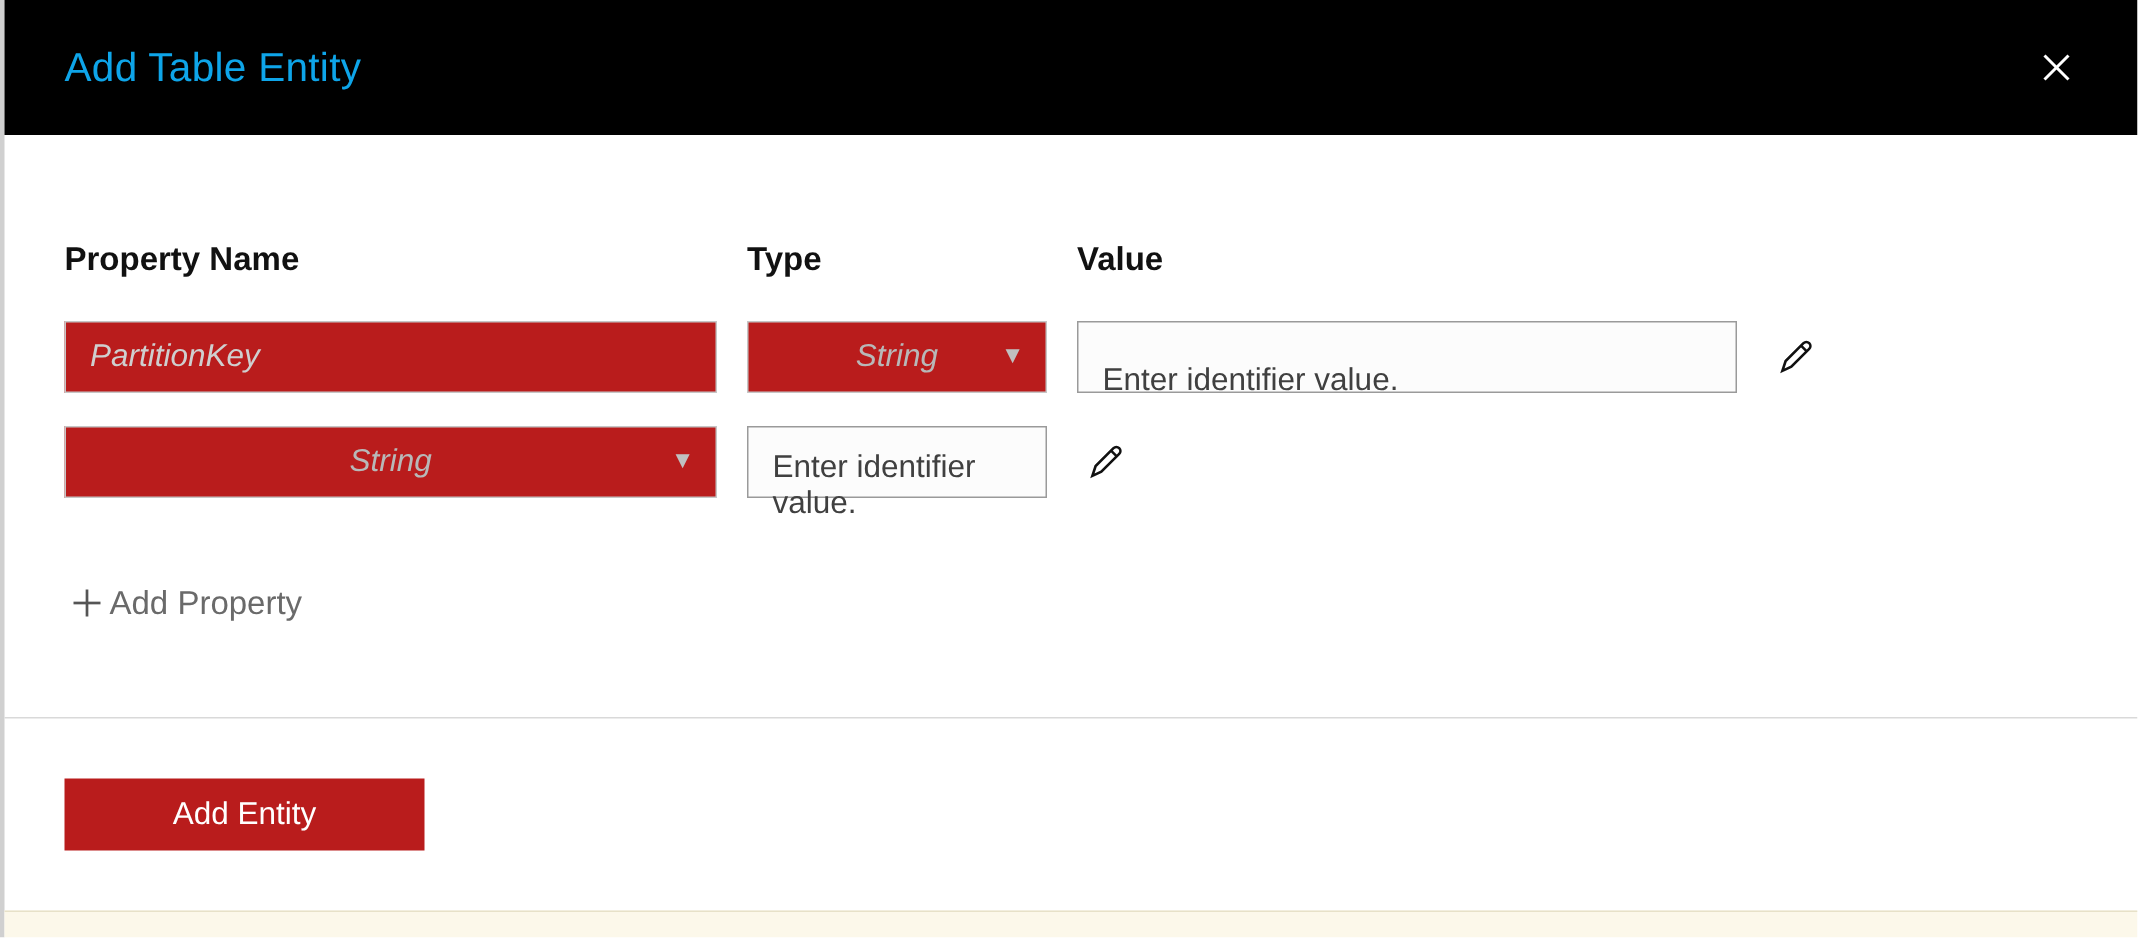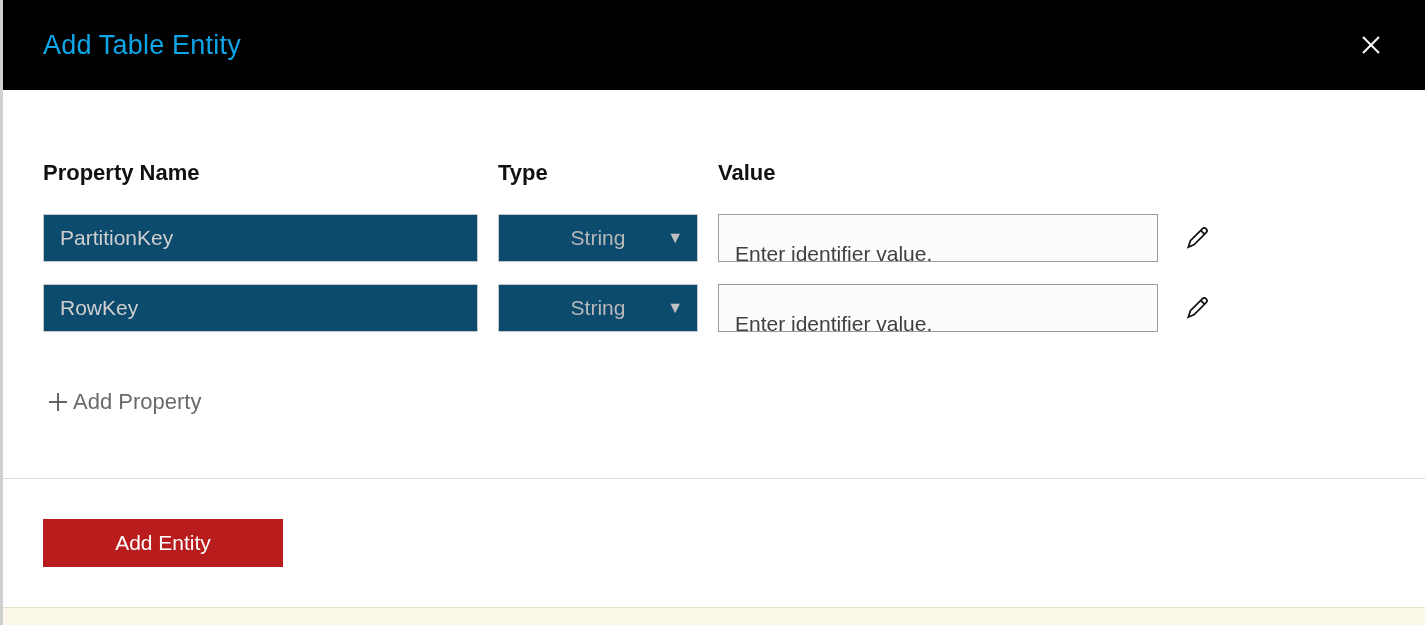--- a/index.html
+++ b/index.html
@@ -54,22 +54,23 @@
   .field {
     height: 48px;
     border: 1px solid #c6c6c6;
     background: #fcfcfc;
     display: flex;
     align-items: center;
     padding: 0 16px;
     position: relative;
   }
   .field.disabled {
-    background: #0c4a6e;
+    background: #b91c1c;
     color: #bbb;
+    font-style: italic;
   }
   .field .text {
     font-size: 21px;
     color: #cfcfcf;
   }
   .field.select {
     justify-content: center;
   }
   .field.select .text {
     color: #b8b8b8;
@@ -164,23 +165,20 @@
       <div class="field value-input">
         <span class="text">Enter identifier value.</span>
       </div>
       <div class="edit-icon">
         <svg width="26" height="26" viewBox="0 0 24 24" fill="none" stroke="currentColor" stroke-width="1.6">
           <path d="M3 20.5 L5 14.5 L16 3.5 C17 2.5 18.5 2.5 19.5 3.5 C20.5 4.5 20.5 6 19.5 7 L8.5 18 L3 20.5 Z"></path>
           <line x1="14.5" y1="5" x2="18" y2="8.5"></line>
         </svg>
       </div>
 
-      <div class="field disabled">
-        <span class="text">RowKey</span>
-      </div>
       <div class="field select disabled">
         <span class="text">String</span>
         <span class="caret">▼</span>
       </div>
       <div class="field value-input">
         <span class="text">Enter identifier value.</span>
       </div>
       <div class="edit-icon">
         <svg width="26" height="26" viewBox="0 0 24 24" fill="none" stroke="currentColor" stroke-width="1.6">
           <path d="M3 20.5 L5 14.5 L16 3.5 C17 2.5 18.5 2.5 19.5 3.5 C20.5 4.5 20.5 6 19.5 7 L8.5 18 L3 20.5 Z"></path>

